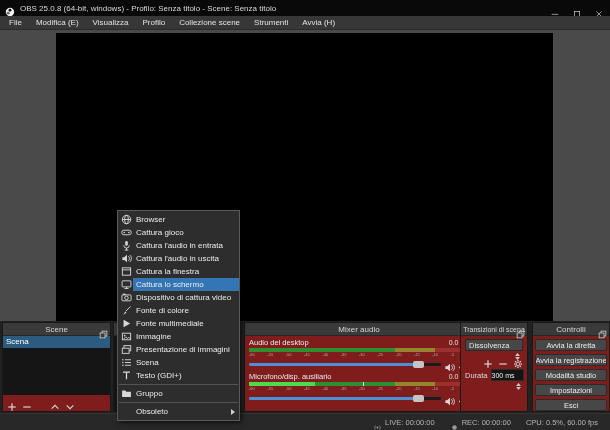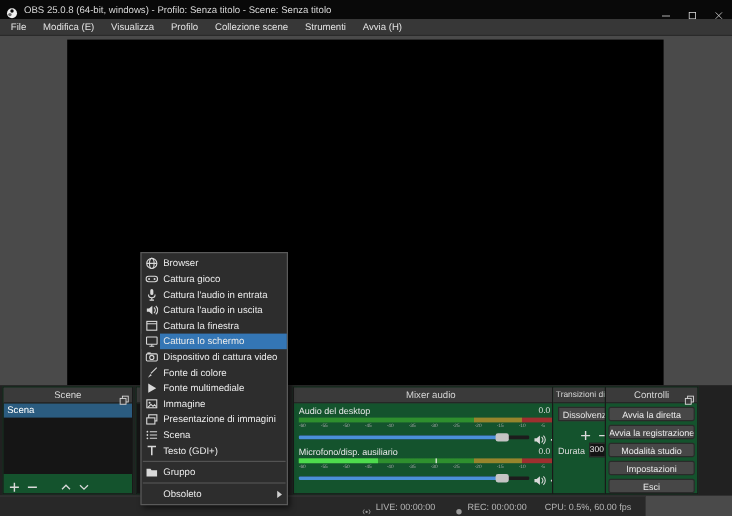--- a/index.html
+++ b/index.html
@@ -18,30 +18,30 @@
   
   .menubar { position:absolute; left:0; top:16px; width:610px; height:14px; background:#373737; display:flex; align-items:center; padding-left:2px; border-bottom:1px solid #2a2a2a; }
   .mb-item { font-size:8px; color:#e2e2e2; padding:12px 7px; line-height:14px; white-space:nowrap; }
 
   
   .main-area { position:absolute; left:0; top:30px; width:610px; height:291px; background:#4a4a4a; }
   .canvas { position:absolute; left:56px; top:3px; width:497px; height:288px; background:#000; }
 
   
   .dock-area { position:absolute; left:0; top:321px; width:610px; height:92px; background:#212121; }
-  .panel { position:absolute; top:1px; height:90px; background:#14532d; border:1px solid #191919; }
+  .panel { position:absolute; top:1px; height:90px; background:#7f1d1d; border:1px solid #191919; }
   .panel-header { position:relative; height:13px; background:#3a3a3a; border-bottom:1px solid #262626; display:flex; align-items:center; justify-content:center; }
   .panel-title { font-size:8px; color:#d6d6d6; white-space:nowrap; overflow:hidden; }
   .popup-ico { position:absolute; right:2px; top:2px; width:9px; height:9px; }
 
   .p-scenes { left:2px; width:109px; }
   .p-sources { left:113px; width:113px; }
   .p-mixer { left:244px; width:230px; }
   .p-trans { left:460px; width:68px; }
-  .p-controls { left:504px; width:78px; }
+  .p-controls { left:532px; width:78px; }
   .p-trans .panel-title { font-size:7px; }
 
   .list-well { background:#151515; height:59px; overflow:hidden; }
   .list-item { height:12px; line-height:12px; font-size:8px; color:#e6e6e6; padding-left:3px; white-space:nowrap; }
   .list-item.selected { background:var(--selection,#2b5c80); color:#fff; }
   .dock-toolbar { height:16px; display:flex; align-items:center; gap:5px; padding-left:4px; }
   .tb-ico { width:10px; height:10px; }
   .tb-gap { width:8px; }
 
   
@@ -74,21 +74,21 @@
   .durata-label { font-size:7.5px; color:#dcdcdc; margin-right:3px; }
   .durata-box { flex:1; height:12px; background:#141414; border:1px solid #2a2a2a; display:flex; align-items:center; }
   .durata-val { flex:1; text-align:center; font-size:7px; color:#f0f0f0; white-space:nowrap; }
 
   
   .controls-body { padding:3px 2px;text-align:right; }
   .ctl-btn { height:12px; margin-bottom:3px; background:#474747; border:1px solid #2a2a2a; border-radius:2px; display:flex; align-items:center; justify-content:center; overflow:hidden; }
   .ctl-btn span { font-size:7.5px; color:#ececec; white-space:nowrap; }
 
   
-  .statusbar { position:absolute; left:0; top:413px; width:538px; height:17px; background:#282828; border-top:1px solid #333; display:flex; align-items:center; justify-content:flex-end; gap:15px; padding-right:12px; }
+  .statusbar { position:absolute; left:0; top:413px; width:610px; height:17px; background:#282828; border-top:1px solid #333; display:flex; align-items:center; justify-content:flex-end; gap:15px; padding-right:12px; }
   .sb-item { display:flex; align-items:center; gap:3px; }
   .sb-ico { width:9px; height:9px; }
   .sb-txt { font-size:7.5px; color:#b5b5b5; white-space:nowrap; }
 
   
   .ctx-menu { position:absolute; left:117px; top:210px; width:123px; background:#2d2d2d; border:1px solid #5a5a5a; box-shadow:2px 2px 5px rgba(0,0,0,.6); padding:2px 0; z-index:50; }
   .menu-item { position:relative; height:13px; display:flex; align-items:center; padding:0 4px 0 3px; gap:4px; }
   .menu-item.highlighted { background:linear-gradient(to right, #2d2d2d 0 15px, var(--accent) 15px); }
   .mi-ico { width:11px; height:11px; flex:0 0 auto; display:flex; align-items:center; justify-content:center; }
   .mi-label { font-size:8px; color:#ebebeb; white-space:nowrap; overflow:hidden; flex:1; }

